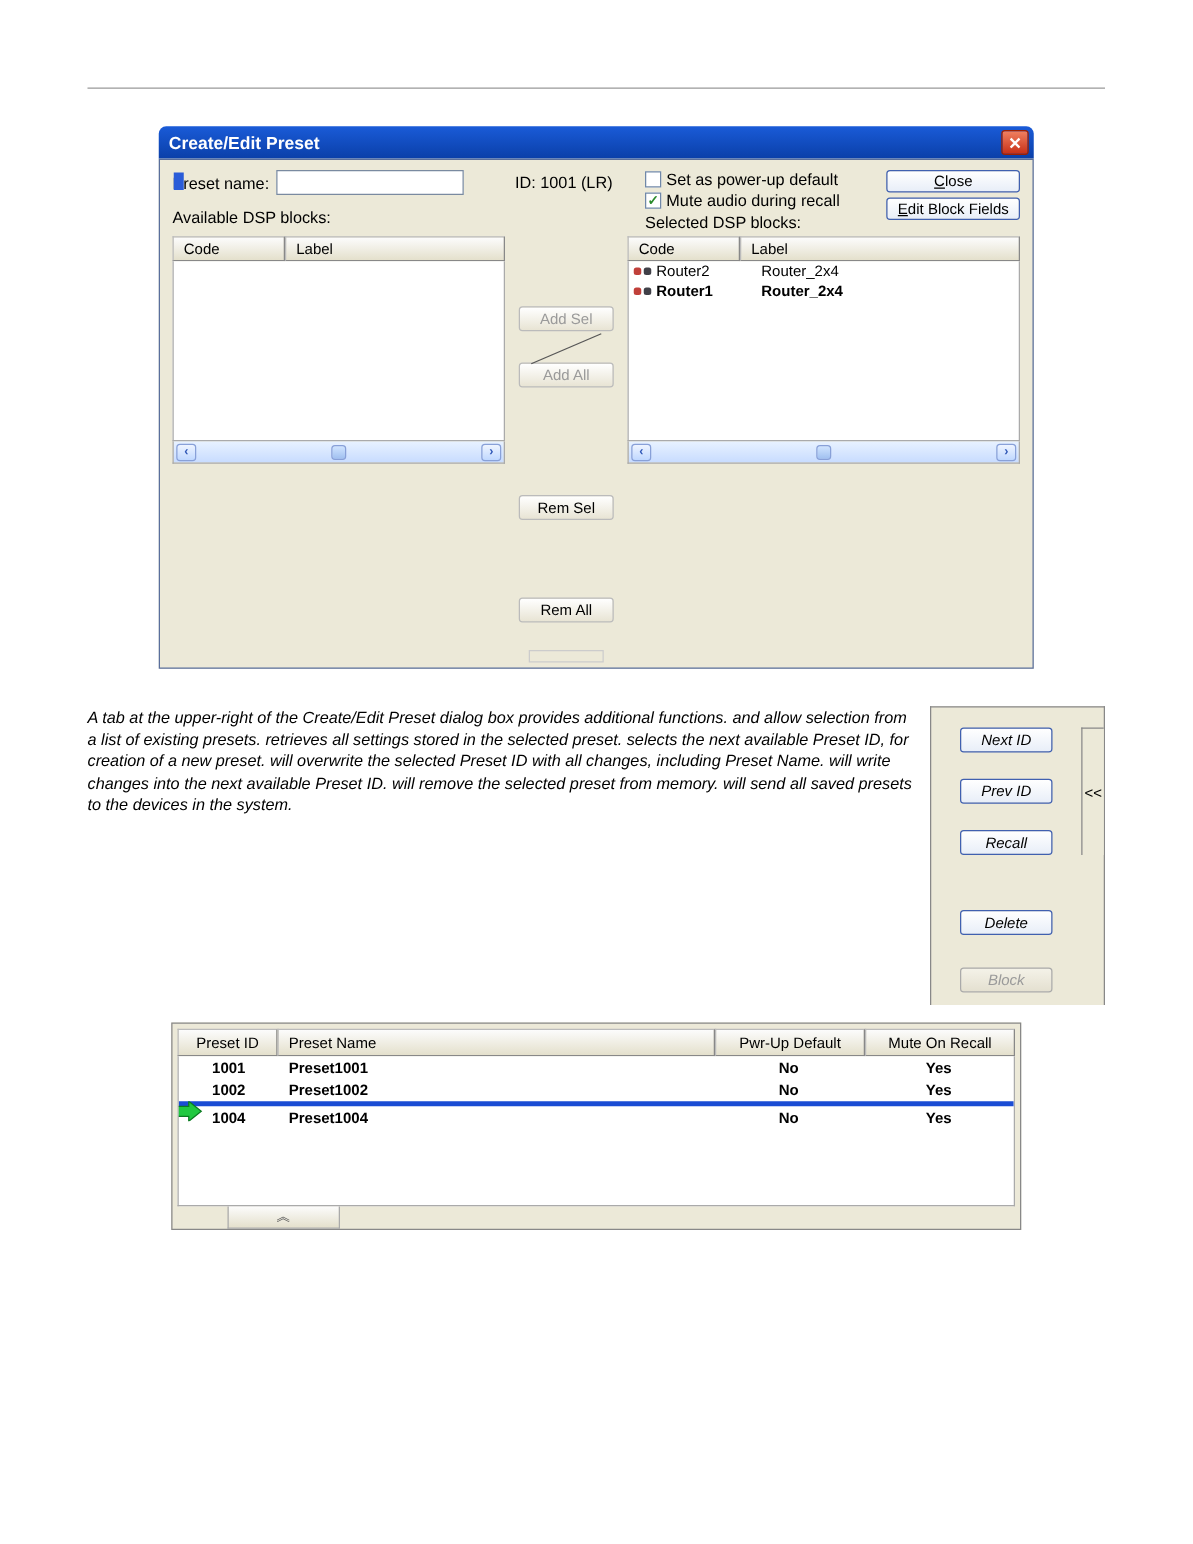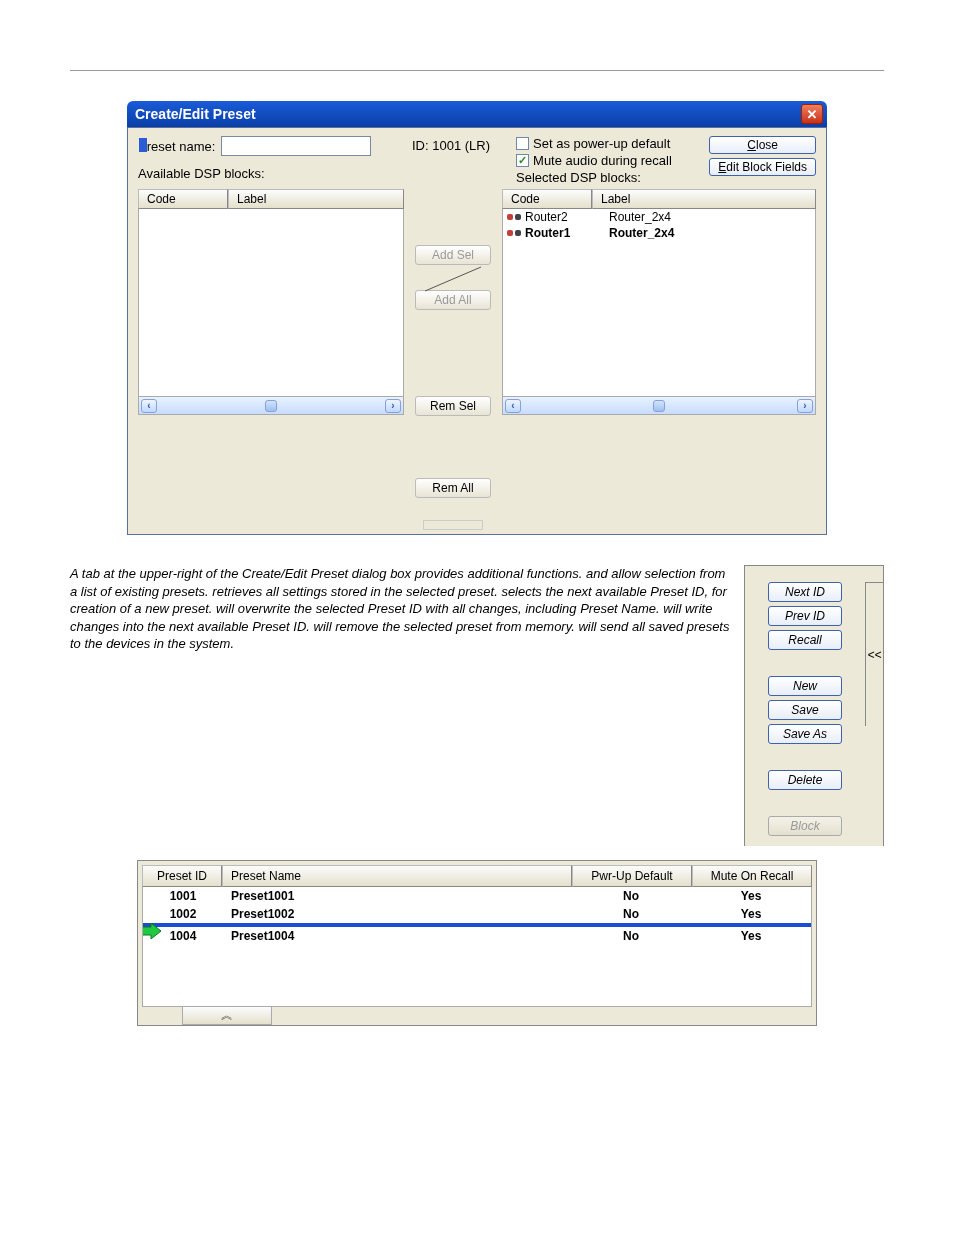--- a/index.html
+++ b/index.html
@@ -33,21 +33,21 @@
   .chk { width:13px;height:13px;border:1px solid #7088a8;background:#fff;display:flex;align-items:center;justify-content:center;font-size:11px;color:#2a8a2a;font-weight:bold;}
   .right-btns { display:flex; flex-direction:column; gap:4px; margin-left:auto;}
   .btn { border:1px solid #4060b0; border-radius:3px; background:linear-gradient(to bottom,#fff,#e8eef8); padding:1px 8px; font-size:12px; text-align:center; min-width:92px; cursor:pointer;}
   .ul { text-decoration:underline; }
 
   .mid-row { display:flex; margin-top:4px; gap:6px;}
   .listpane { flex:1 1 0; display:flex; flex-direction:column; }
   .list-header { display:flex; background:#ece9d8; }
   .hcell { border:1px solid #bbb; border-right-color:#888; border-bottom-color:#888; background:linear-gradient(to bottom,#fcfcfc,#e4e0cc); padding:2px 8px; font-size:12px;}
   .hcell.code{width:90px;} .hcell.label{flex:1;}
-  .list-body { background:#fff; border:1px solid #aaa; border-top:none; height:188px; position:relative; font-size:12px; overflow:hidden;}
+  .list-body { background:#fff; border:1px solid #aaa; border-top:none; height:144px; position:relative; font-size:12px; overflow:hidden;}
   .scroll-h { height:18px; background:linear-gradient(to bottom,#e8f2ff,#c8dcff); border:1px solid #aaa; border-top:none; display:flex; align-items:center; justify-content:space-between; padding:0 2px;}
   .arrw{width:16px;height:14px;border:1px solid #88a0d8;border-radius:3px;background:linear-gradient(to bottom,#eef4ff,#c0d8ff);display:flex;align-items:center;justify-content:center;color:#3058b8;font-weight:bold;font-size:10px;}
   .thumb-h{height:12px;width:12px;background:linear-gradient(to bottom,#d0e4ff,#a0c0f0);border:1px solid #88a0d8;border-radius:3px;}
 
   .transfer-col{ width:86px; display:flex; flex-direction:column; align-items:center; gap:20px; padding-top:8px;}
   .tbtn{ width:76px; border:1px solid #bbb; border-radius:3px; background:linear-gradient(to bottom,#fff,#e8e4d4); color:#9a9a9a; padding:2px 0; font-size:12px; text-align:center;margin-top:48px;}
   .tbtn.active{color:#000;}
 
   .srow{display:flex;align-items:center;gap:4px;padding:1px 4px;}
   .router-icon{width:14px;height:12px;display:inline-block;position:relative;}
@@ -56,21 +56,21 @@
   .bold{font-weight:bold;}
 
   
   .para { line-height:1.35; margin:0 0 6px 0; }
   .wrap1 { display:flex; gap:14px; align-items:flex-start;font-style:italic;}
   .p1 { flex:1; }
 
   
   .sidepanel{width:140px;border-left:1px solid #888;border-top:1px solid #888;border-right:1px solid #888;background:#ece9d8;display:flex;align-items:flex-start;}
   .sidepanel-inner{flex:1;padding:16px 8px 10px 8px;display:flex;flex-direction:column;gap:8px;align-items:center;}
-  .sb-group{display:flex;flex-direction:column;gap:4px;width:74px;}
+  .sb-group{display:flex;flex-direction:column;gap:21px;width:74px;}
   .sb-spacer{height:10px;}
   .sbtn{border:1px solid #4060b0;border-radius:3px;background:linear-gradient(to bottom,#fff,#e8eef8);padding:2px 0;font-size:12px;text-align:center;cursor:pointer;}
   .sbtn.disabled{color:#9a9a9a;border-color:#aaa;background:linear-gradient(to bottom,#f4f2e8,#e4e0d0);}
   .collapse-tab{width:18px;border-left:1px solid #888;border-top:1px solid #888;background:#ece9d8;display:flex;align-items:center;justify-content:center;font-size:12px;color:#000;align-self:stretch;margin:16px 0 120px 0;}
   
 
   
   .ptable-wrap{width:680px;margin:14px auto 0 auto;border:1px solid #888;background:#ece9d8;padding:4px 4px 0 4px;}
   .ptable-head{display:flex;}
   .pth{border:1px solid #bbb;border-right-color:#888;border-bottom-color:#888;background:linear-gradient(to bottom,#fcfcfc,#e4e0cc);padding:3px 8px;font-size:12px;text-align:left;}
@@ -194,25 +194,20 @@
       </p>
     </div>
     <div class="sidepanel">
       <div class="sidepanel-inner">
         <div class="sb-group">
           <div class="sbtn">Next ID</div>
           <div class="sbtn">Prev ID</div>
           <div class="sbtn">Recall</div>
         </div>
         <div class="sb-spacer"></div>
-        <div class="sb-group">
-          <div class="sbtn">New</div>
-          <div class="sbtn">Save</div>
-          <div class="sbtn">Save As</div>
-        </div>
         <div class="sb-spacer"></div>
         <div class="sb-group">
           <div class="sbtn">Delete</div>
         </div>
         <div class="sb-spacer"></div>
         <div class="sb-group">
           <div class="sbtn disabled">Block</div>
         </div>
       </div>
       <div class="collapse-tab">&lt;&lt;</div>

